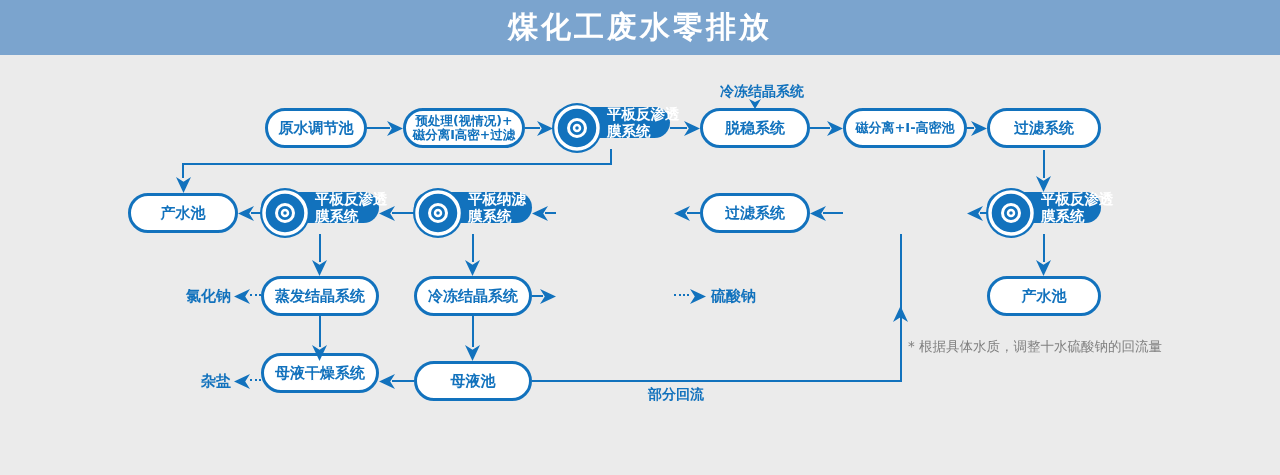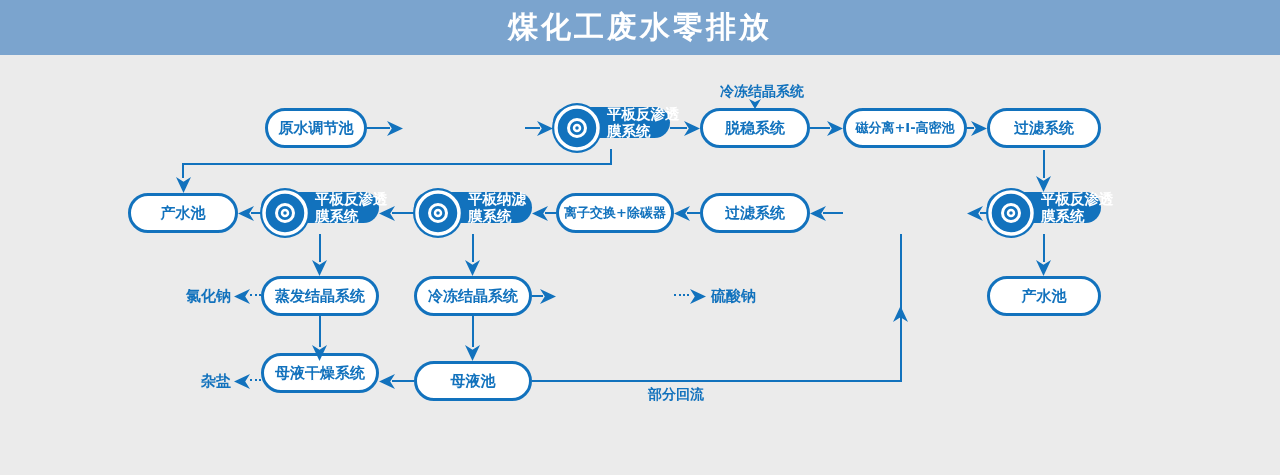--- a/index.html
+++ b/index.html
@@ -60,20 +60,24 @@
 <div class="stage">
 
   <div class="header">
     <div class="title">煤化工废水零排放</div>
   </div>
 
   <div class="pill" style="left:265px;top:108px;width:102px">
     <span>原水调节池</span>
   </div>
 
+  <div class="pill two" style="left:403px;top:108px;width:122px">
+    <span>预处理(视情况)+</span>
+    <span>磁分离Ⅰ高密+过滤</span>
+  </div>
 
   <div class="pill filled" style="left:553px;top:107px;width:117px">
     <span class="disc">
       <svg viewBox="0 0 52 52" aria-hidden="true">
         <circle cx="26" cy="26" r="25" fill="#1272BD"></circle>
         <circle cx="26" cy="26" r="21" fill="none" stroke="#fff" stroke-width="3.5"></circle>
         <circle cx="26" cy="26" r="8.5" fill="none" stroke="#fff" stroke-width="3"></circle>
         <circle cx="26" cy="26" r="3" fill="none" stroke="#fff" stroke-width="2.5"></circle>
       </svg>
     </span>
@@ -122,23 +126,20 @@
         <circle cx="26" cy="26" r="8.5" fill="none" stroke="#fff" stroke-width="3"></circle>
         <circle cx="26" cy="26" r="3" fill="none" stroke="#fff" stroke-width="2.5"></circle>
       </svg>
     </span>
     <span class="txt">
       <span>平板纳滤</span>
       <span>膜系统</span>
     </span>
   </div>
 
-  <div class="pill f13" style="left:556px;top:193px;width:118px">
-    <span>离子交换+除碳器</span>
-  </div>
 
   <div class="pill" style="left:700px;top:193px;width:110px">
     <span>过滤系统</span>
   </div>
 
 
   <div class="pill filled" style="left:987px;top:192px;width:114px">
     <span class="disc">
       <svg viewBox="0 0 52 52" aria-hidden="true">
         <circle cx="26" cy="26" r="25" fill="#1272BD"></circle>
@@ -172,20 +173,21 @@
 
   <div class="pill" style="left:414px;top:361px;width:118px">
     <span>母液池</span>
   </div>
 
   <div class="lbl f14" style="left:720px;top:83px">冷冻结晶系统</div>
   <div class="lbl" style="left:186px;top:287px">氯化钠</div>
   <div class="lbl" style="left:711px;top:287px">硫酸钠</div>
   <div class="lbl" style="left:201px;top:372px">杂盐</div>
   <div class="lbl f14" style="left:648px;top:386px">部分回流</div>
+  <div class="note" style="left:908px;top:338px">* 根据具体水质，调整十水硫酸钠的回流量</div>
 
   <div class="hl" style="left:367px;top:127px;width:23px"></div>
   <div class="ah r" style="left:387px;top:121px"></div>
 
   <div class="hl" style="left:525px;top:127px;width:15px"></div>
   <div class="ah r" style="left:537px;top:121px"></div>
 
   <div class="hl" style="left:670px;top:127px;width:17px"></div>
   <div class="ah r" style="left:684px;top:121px"></div>
 

